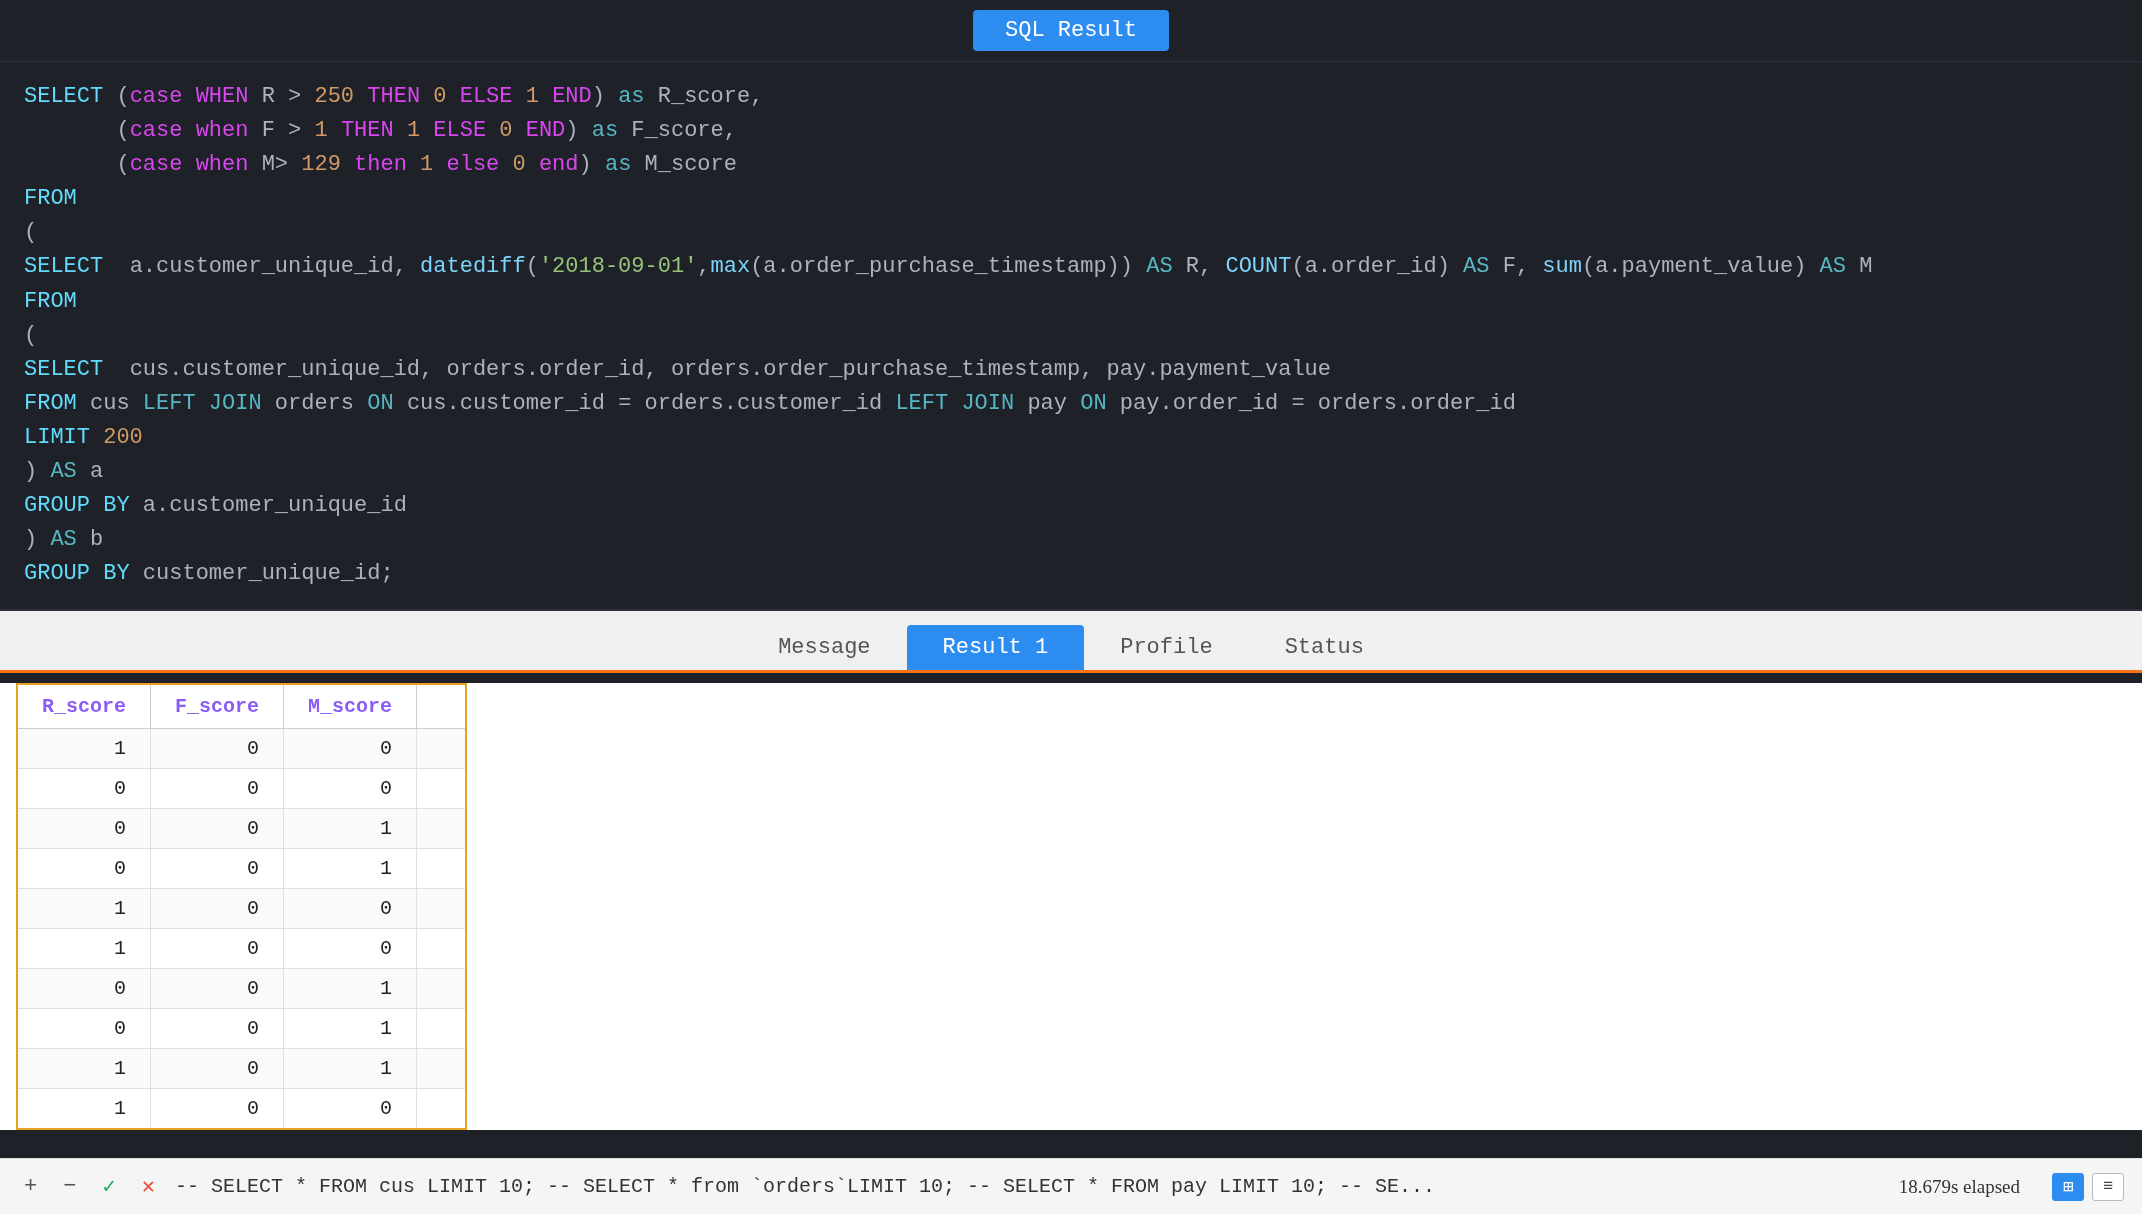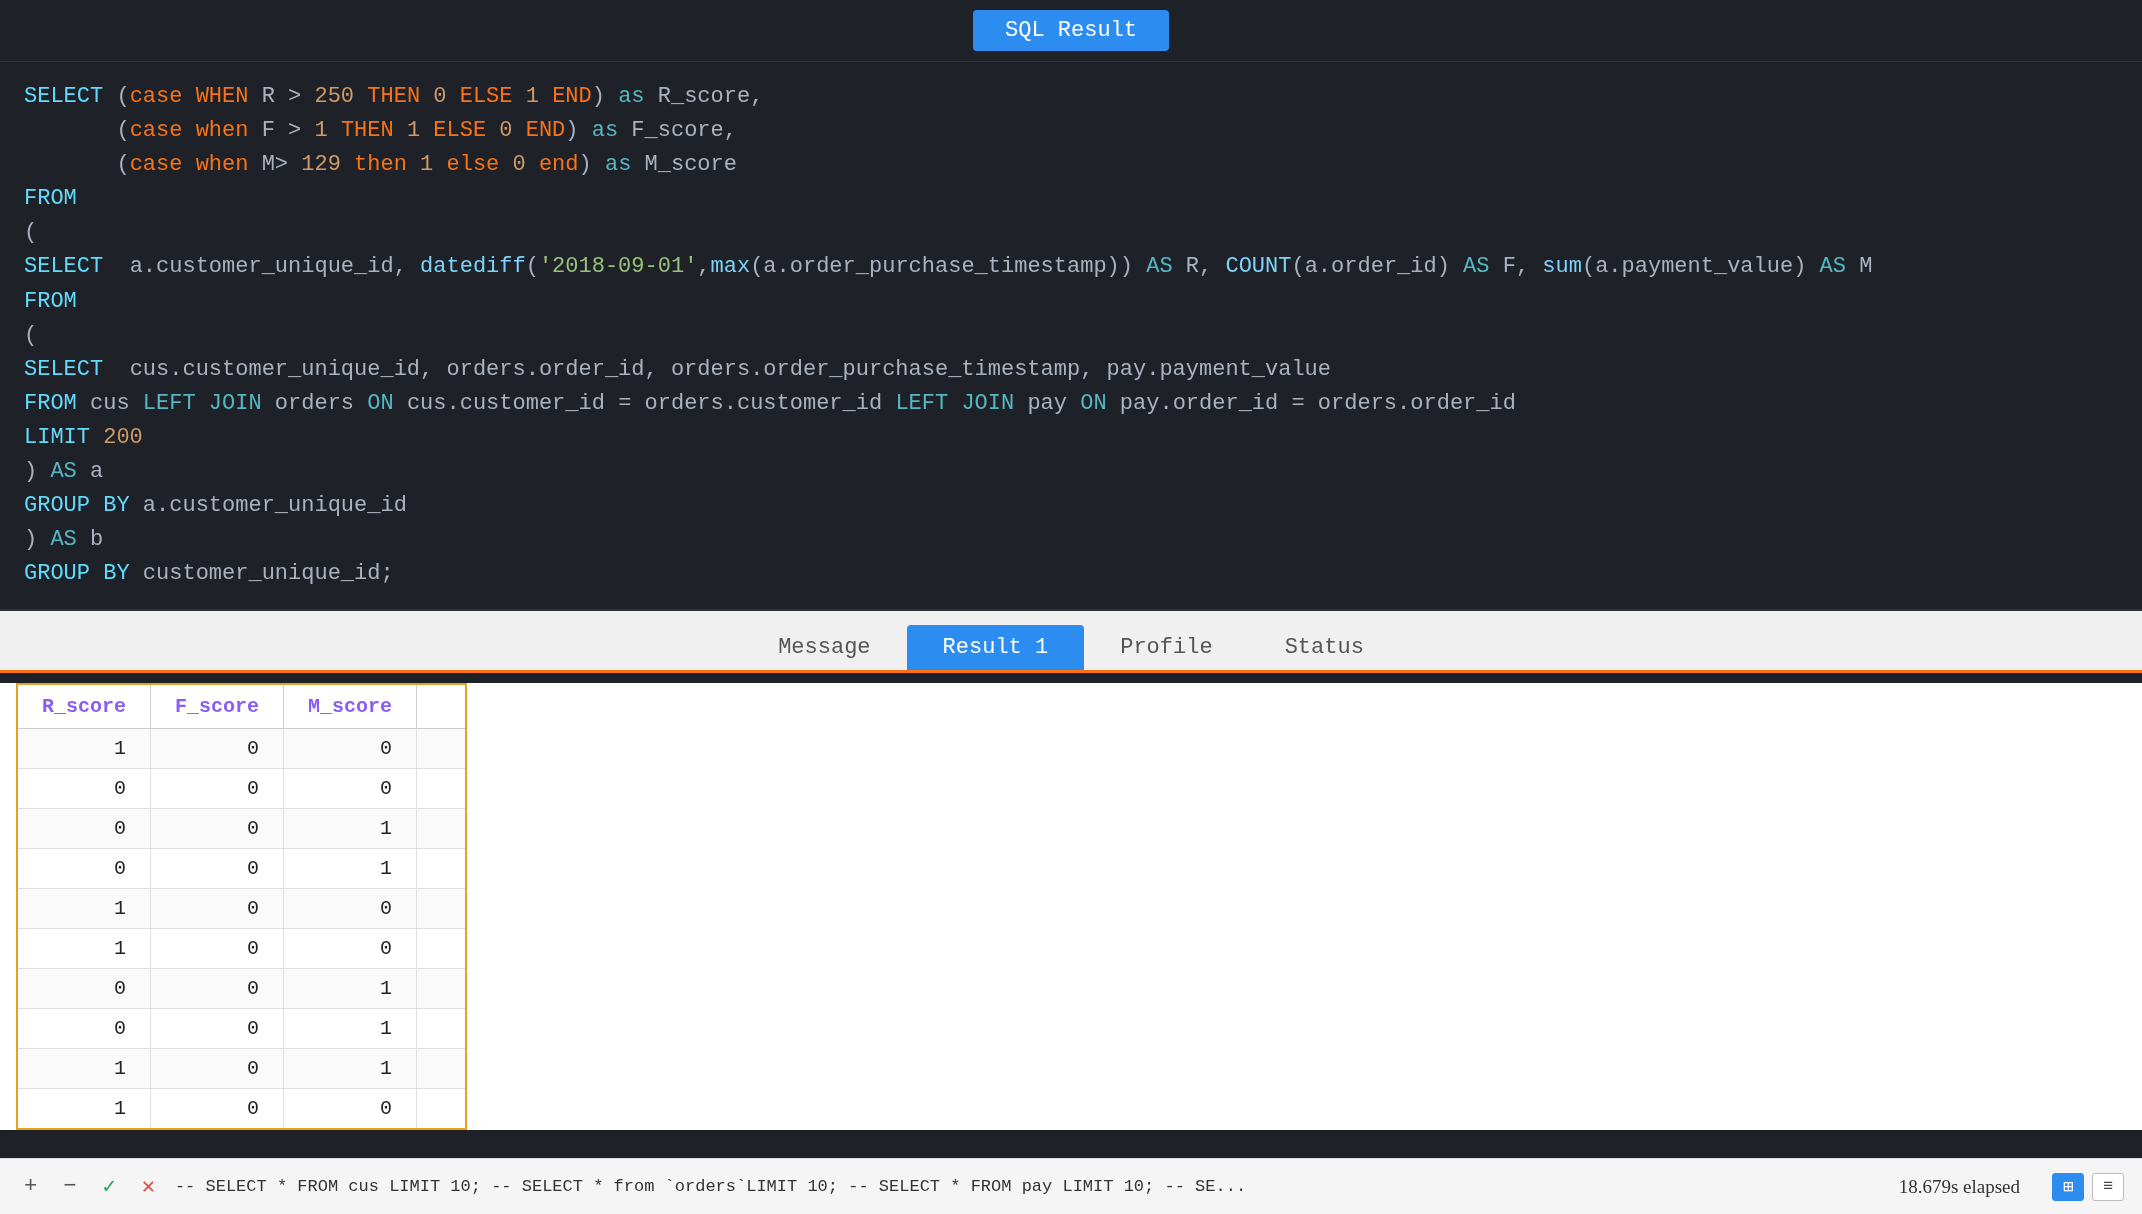--- a/index.html
+++ b/index.html
@@ -42,21 +42,21 @@
       border-bottom: 2px solid #2d3139;
     }
 
     .code-line {
       display: block;
       white-space: pre;
     }
 
     
     .kw { color: #61dafb; } 
-    .kw2 { color: #f97316; } 
+    .kw2 { color: #d946ef; } 
     .kw3 { color: #56b6c2; } 
     .fn { color: #7dd3fc; } 
     .str { color: #98c379; } 
     .num { color: #d19a66; } 
     .plain { color: #abb2bf; }
 
     
     .tabs-bar {
       background: #f0f0f0;
       display: flex;
@@ -132,21 +132,21 @@
     .bottom-icon {
       font-size: 22px;
       cursor: pointer;
       color: #555;
       padding: 4px 6px;
     }
     .bottom-icon.green { color: #27ae60; }
     .bottom-icon.red { color: #e74c3c; }
     .bottom-status {
       flex: 1;
-      font-size: 17px;
+      font-size: 20px;
       color: #333;
       font-family: 'Courier New', Courier, monospace;
     }
     .bottom-elapsed {
       font-size: 19px;
       color: #333;
       font-family: Liberation Serif, serif;
       margin-left: auto;
     }
     .bottom-view-icons {

